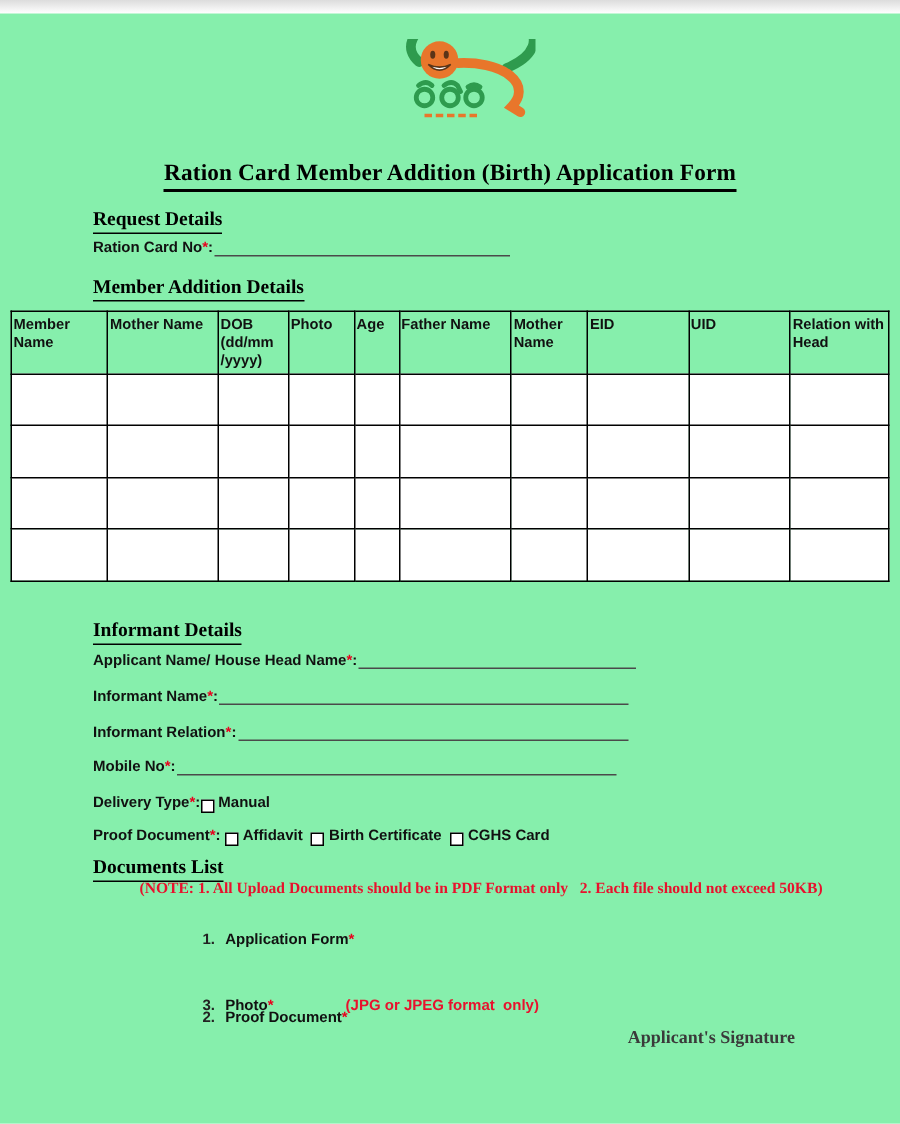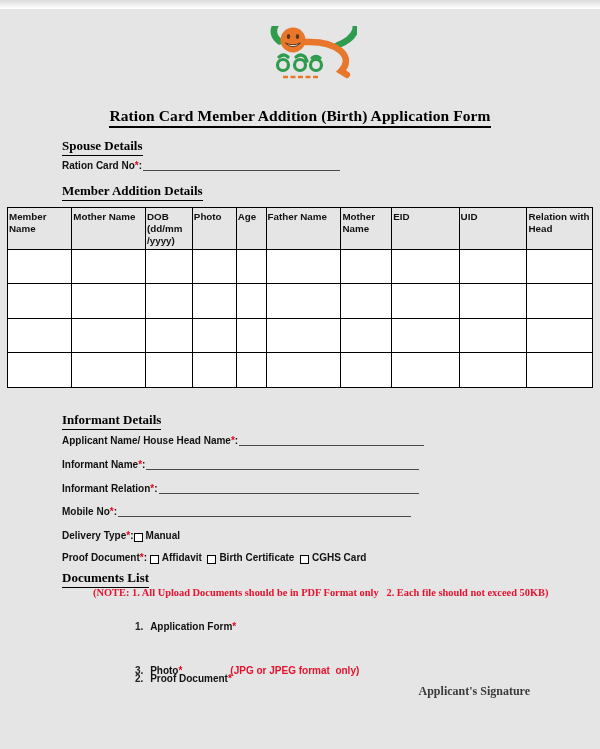--- a/index.html
+++ b/index.html
@@ -4,21 +4,21 @@
 <style>
   * { margin: 0; padding: 0; box-sizing: border-box; }
   html, body { background: #ffffff; }
   body {
     width: 600px; height: 749px;
     font-family: "Liberation Sans", sans-serif;
     color: #1a1a1a;
     position: relative;
     overflow: hidden;
   }
-  .page { position: relative; width: 600px; height: 749px; background: #e5e5e5; }
+  .page { position: relative; width: 600px; height: 749px; background: #86efac; }
   .top-shade {
     position: absolute; top: 0; left: 0; width: 600px; height: 9px;
     background: linear-gradient(#dcdcdc, #ffffff);
   }
 
   
   .logo { position: absolute; left: 243px; top: 26px; width: 114px; height: 66px; }
 
   
   .title-wrap { position: absolute; top: 107px; left: 0; width: 600px; text-align: center; }
@@ -121,21 +121,21 @@
     </g>
 
     <path d="M 40 51 h 36" stroke="#e8762b" stroke-width="2.4" stroke-dasharray="5 2.5" fill="none"></path>
   </svg>
 
   <div class="title-wrap">
     <span class="title">Ration Card Member Addition (Birth) Application Form</span>
   </div>
 
   <div class="section-heading" style="top:138px">
-    <span>Spouse Details</span>
+    <span>Request Details</span>
   </div>
   <div class="frow" style="top:160px; width:278px">
     <span>Ration Card No</span><span class="req">*</span><span>:</span>
     <span class="fline"></span>
   </div>
 
   <div class="section-heading" style="top:183px">
     <span>Member Addition Details</span>
   </div>
 

